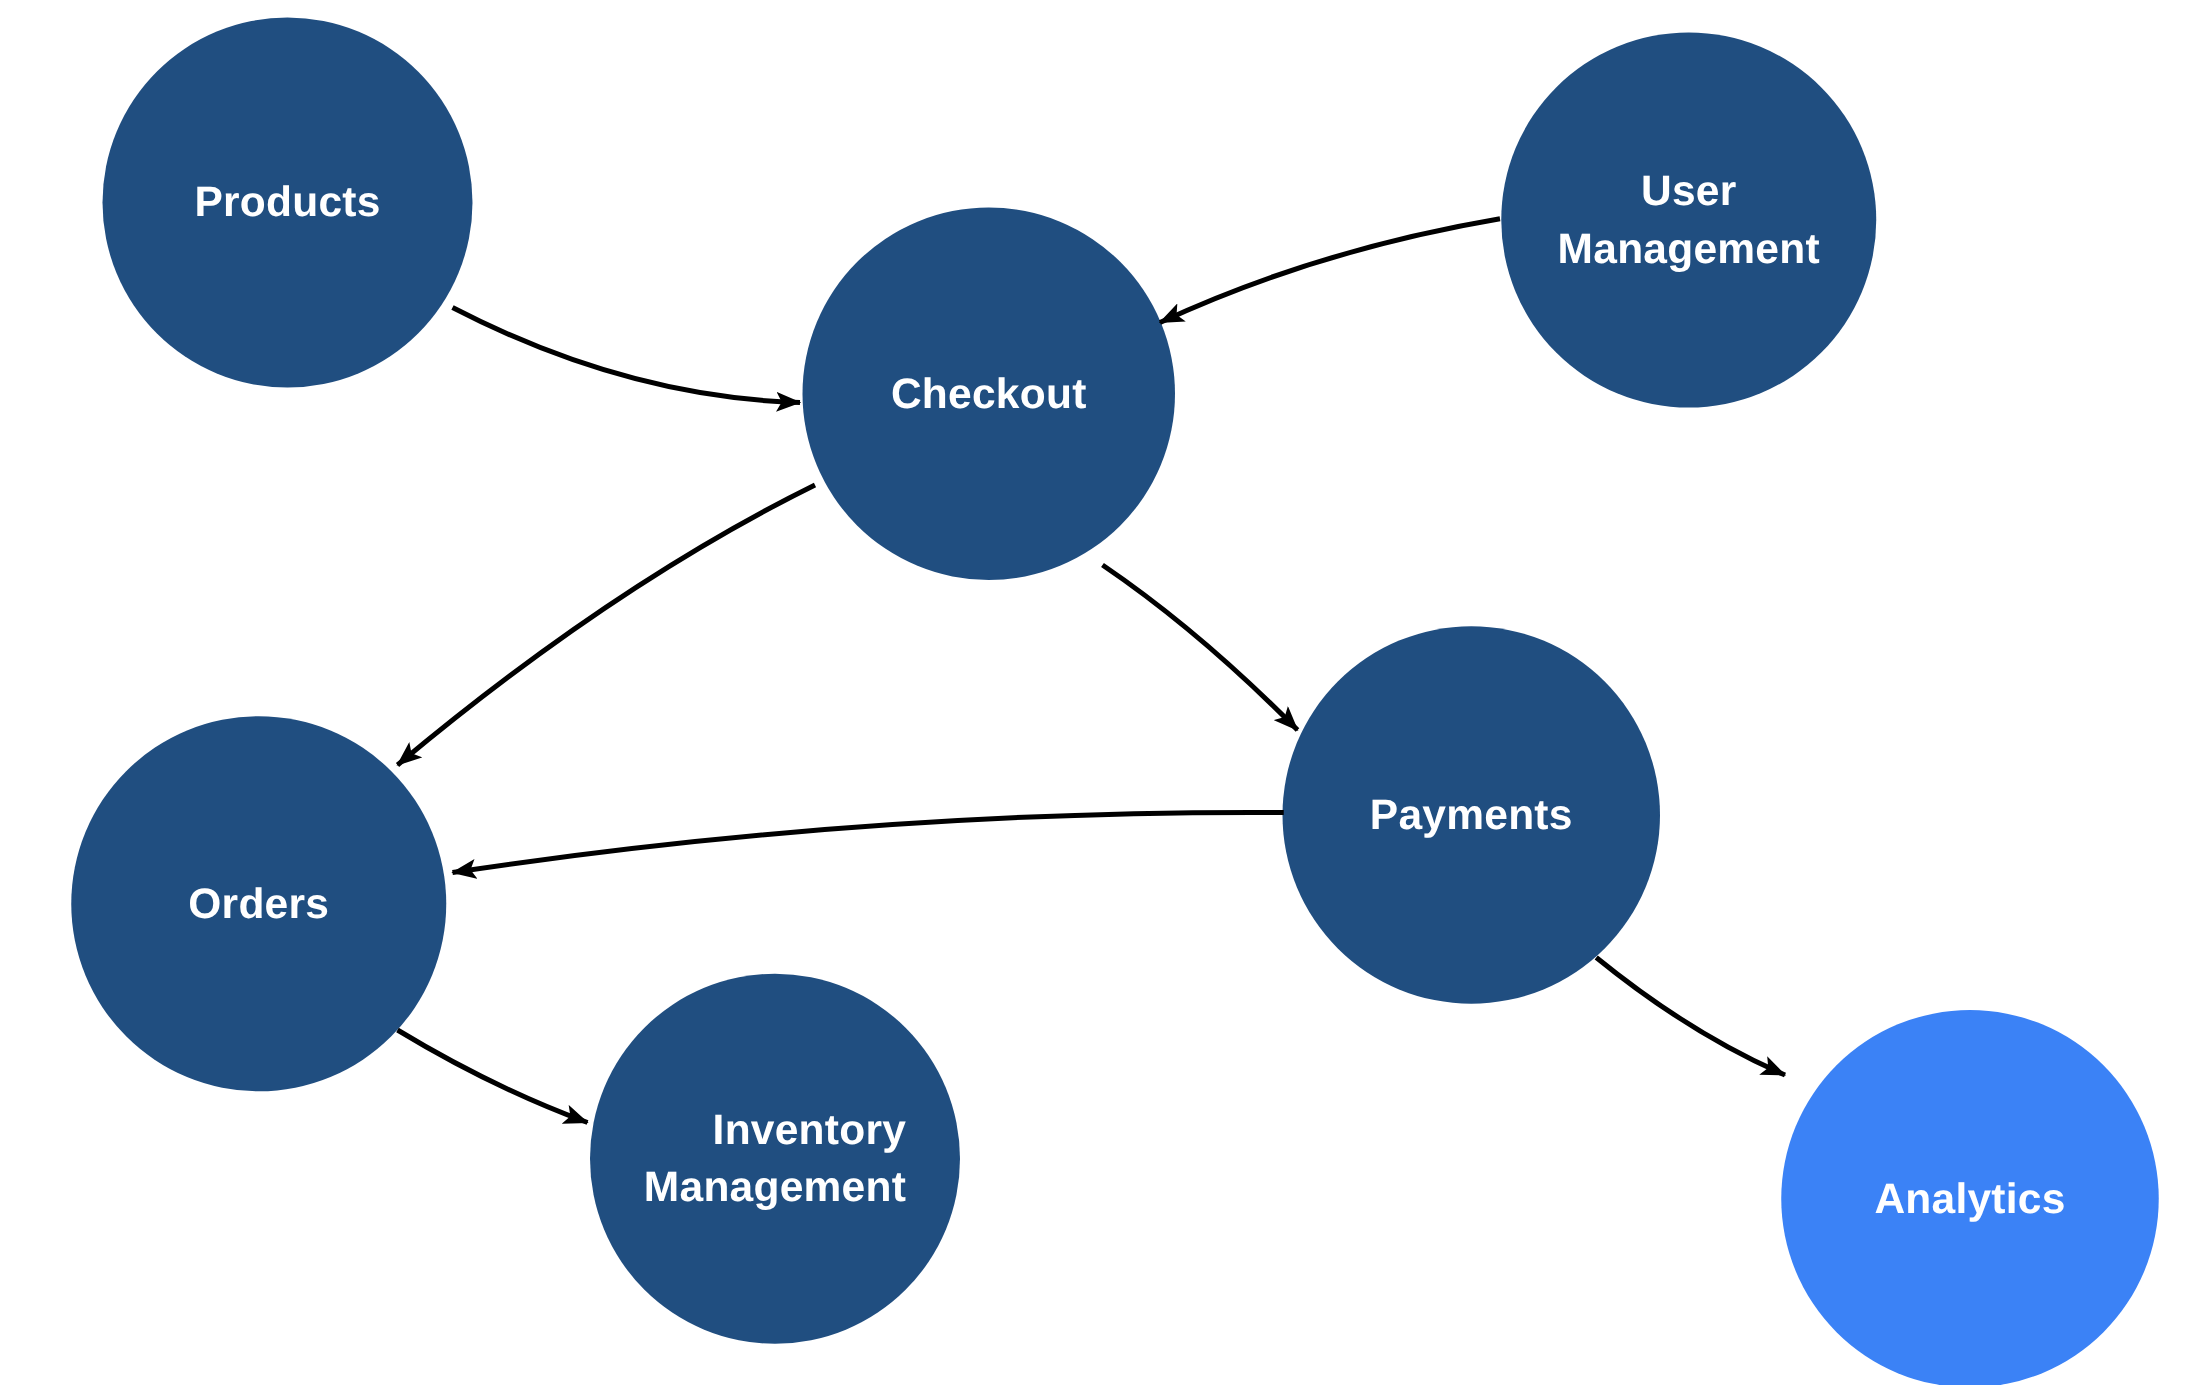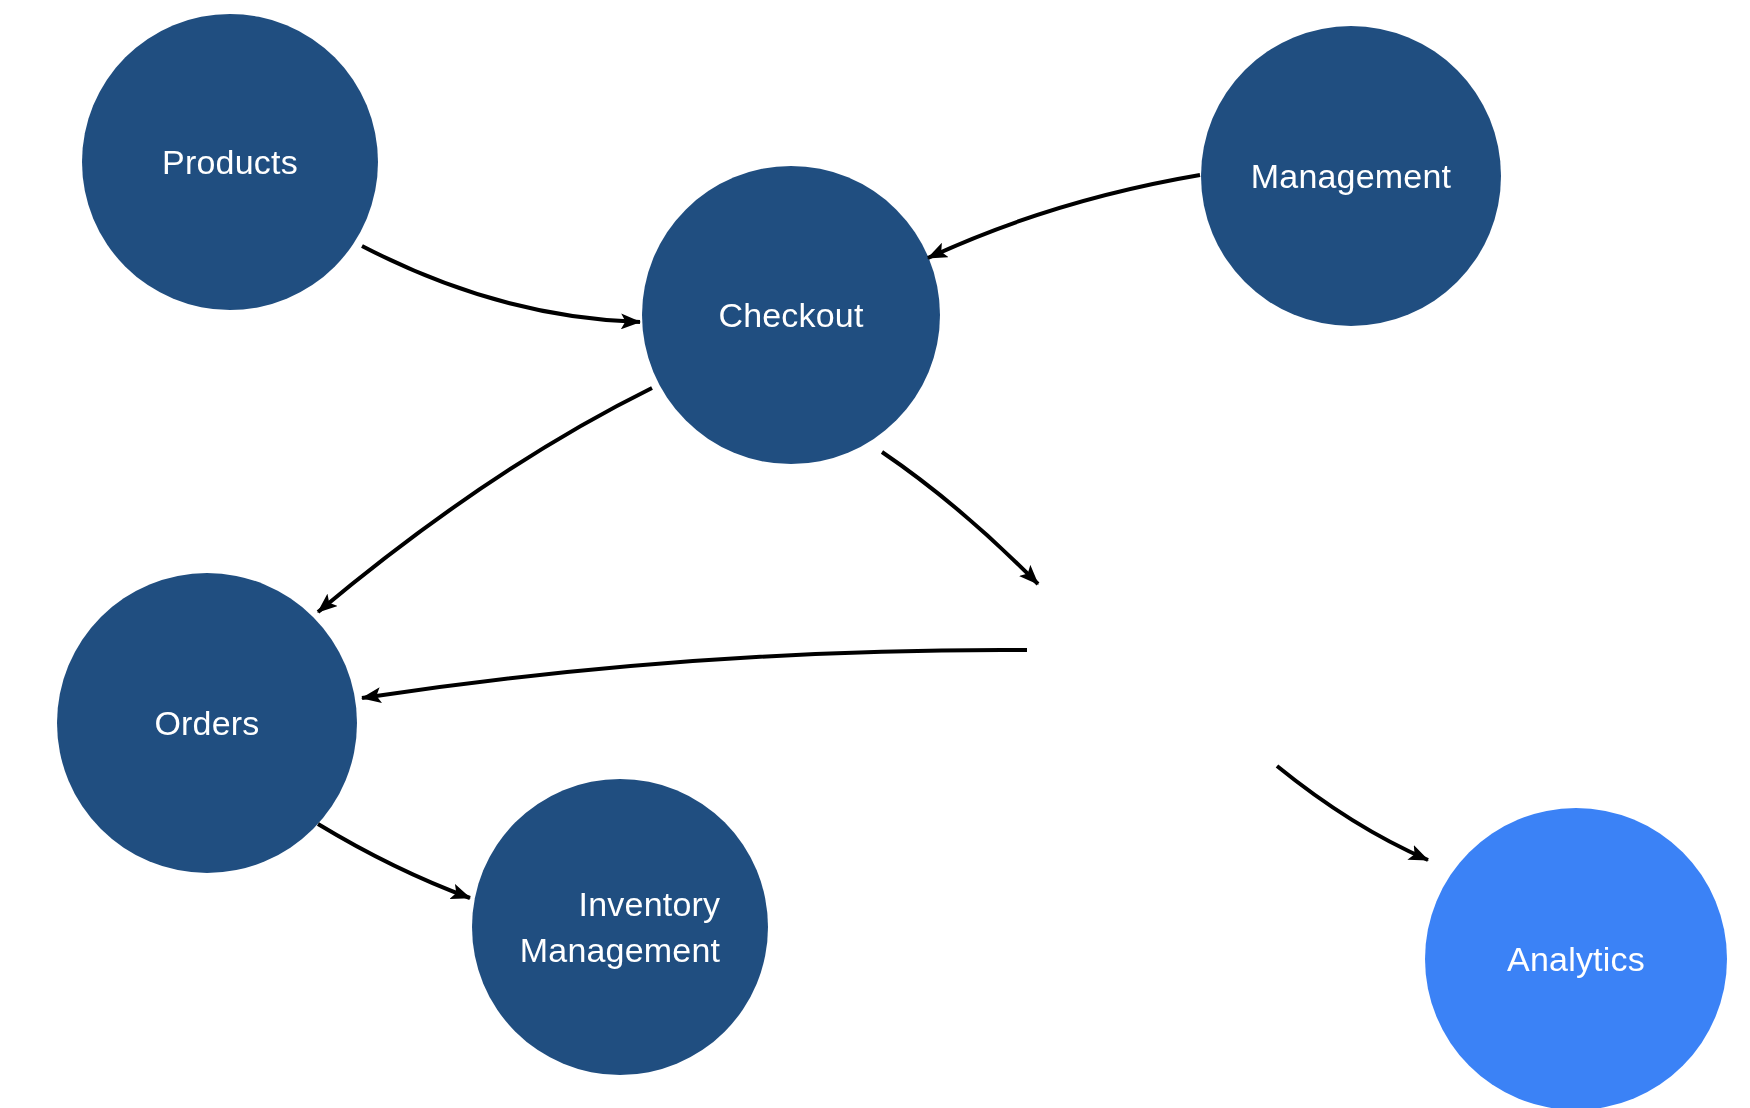--- a/index.html
+++ b/index.html
@@ -21,21 +21,21 @@
   }
   .node {
     position: absolute;
     border-radius: 50%;
     display: flex;
     align-items: center;
     justify-content: center;
   }
   .node-label {
     text-align: center;
-    font-weight: normal;
+    font-weight: bold;
     font-size: 34px;
     line-height: 46px;
     letter-spacing: 0.2px;
   }
   .node-label span {
     display: block;
   }
   svg.edges-layer {
     position: absolute;
     top: 0;
@@ -54,31 +54,37 @@
 
 <div class="canvas" id="canvas" style="background: rgb(255, 255, 255);">
   <div class="nodes-layer" id="nodes-layer">
       <div class="node" style="left: 82px; top: 14px; width: 296px; height: 296px; background: rgb(32, 78, 128);">
         <div class="node-label" style="color: rgb(255, 255, 255);">
           <span>Products</span>
         </div>
       </div>
       <div class="node" style="left: 1201px; top: 26px; width: 300px; height: 300px; background: rgb(32, 78, 128);">
         <div class="node-label" style="color: rgb(255, 255, 255);">
+          <span>User</span>
           <span>Management</span>
         </div>
       </div>
       <div class="node" style="left: 642px; top: 166px; width: 298px; height: 298px; background: rgb(32, 78, 128);">
         <div class="node-label" style="color: rgb(255, 255, 255);">
           <span>Checkout</span>
         </div>
       </div>
       <div class="node" style="left: 57px; top: 573px; width: 300px; height: 300px; background: rgb(32, 78, 128);">
         <div class="node-label" style="color: rgb(255, 255, 255);">
           <span>Orders</span>
+        </div>
+      </div>
+      <div class="node" style="left: 1026px; top: 501px; width: 302px; height: 302px; background: rgb(32, 78, 128);">
+        <div class="node-label" style="color: rgb(255, 255, 255);">
+          <span>Payments</span>
         </div>
       </div>
       <div class="node" style="left: 472px; top: 779px; width: 296px; height: 296px; background: rgb(32, 78, 128);">
         <div class="node-label" style="color: rgb(255, 255, 255); text-align: right;">
           <span>Inventory</span>
           <span>Management</span>
         </div>
       </div>
       <div class="node" style="left: 1425px; top: 808px; width: 302px; height: 302px; background: #3b82f6;">
         <div class="node-label" style="color: rgb(255, 255, 255);">

